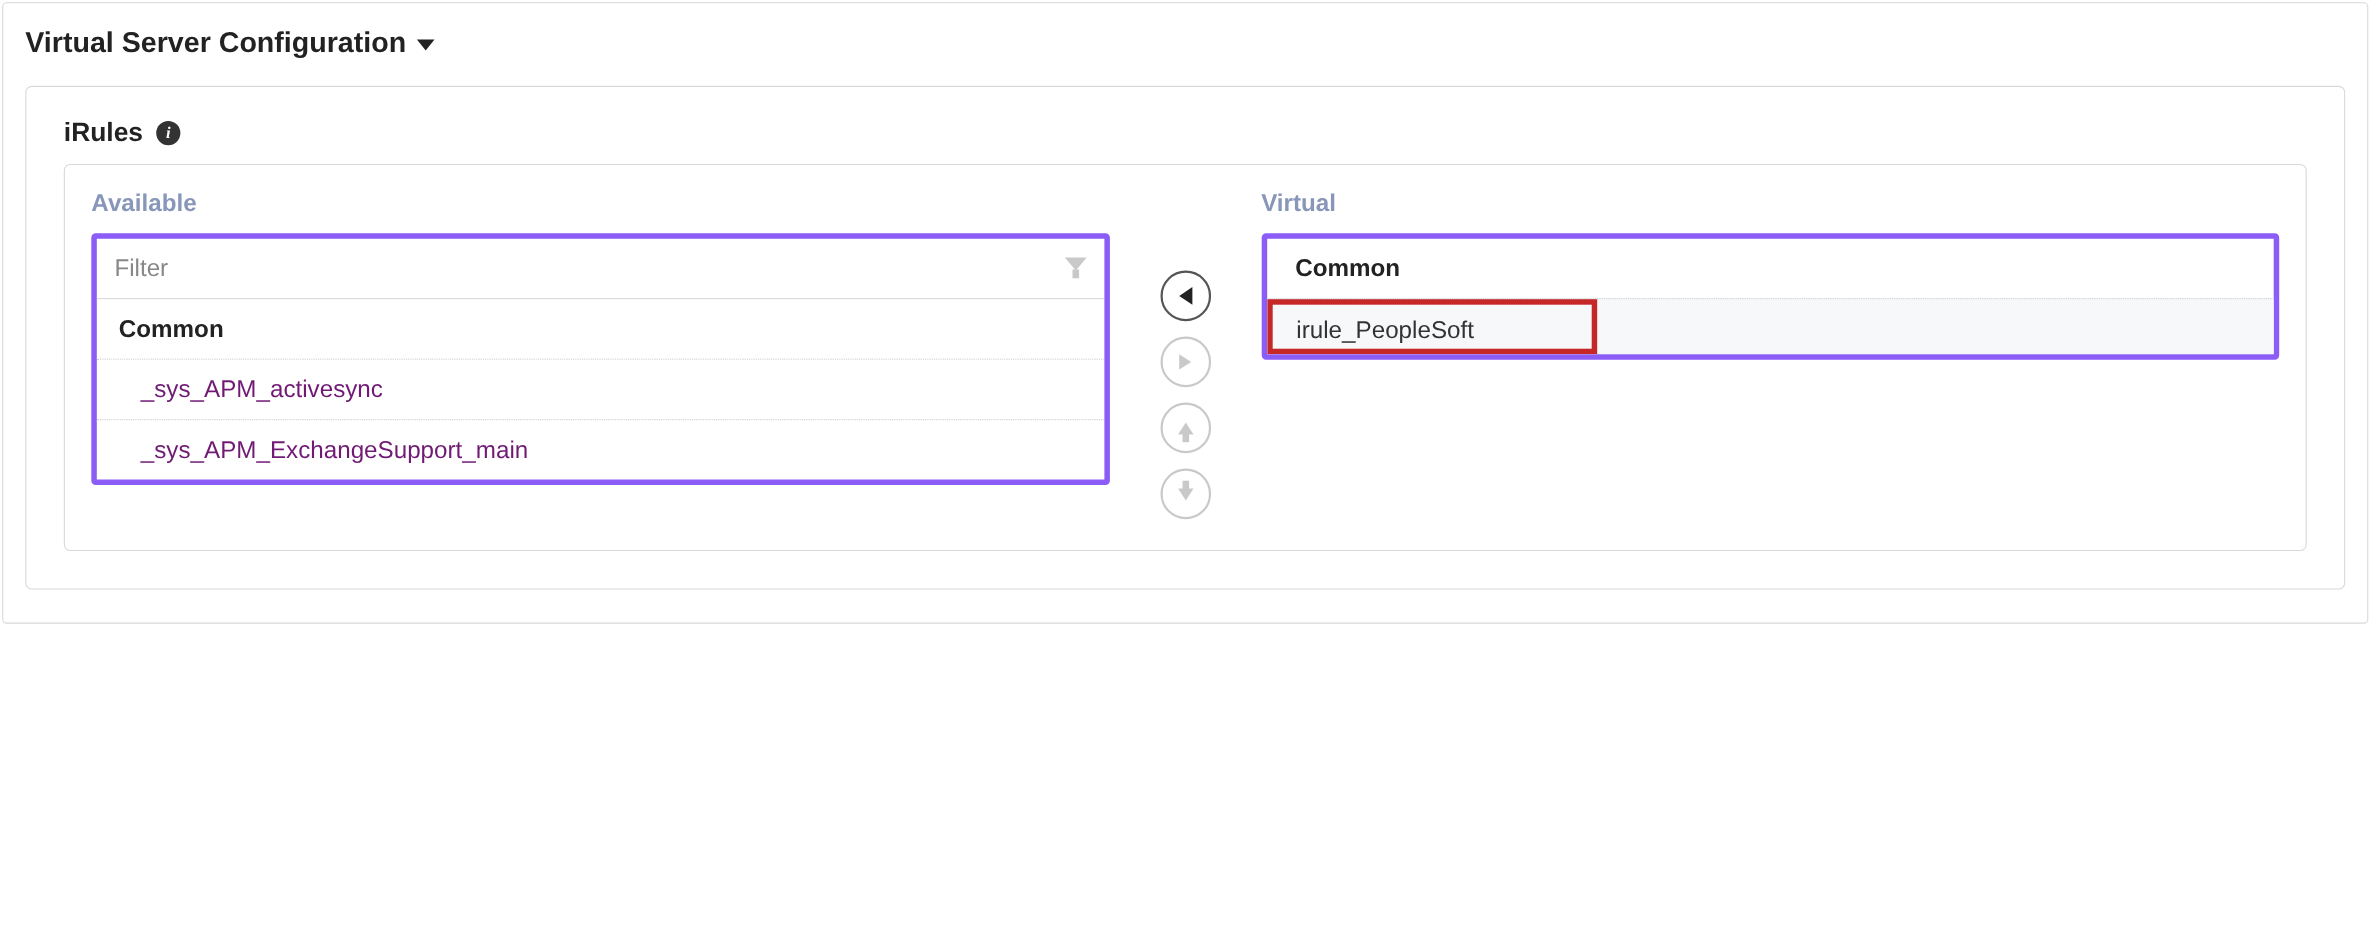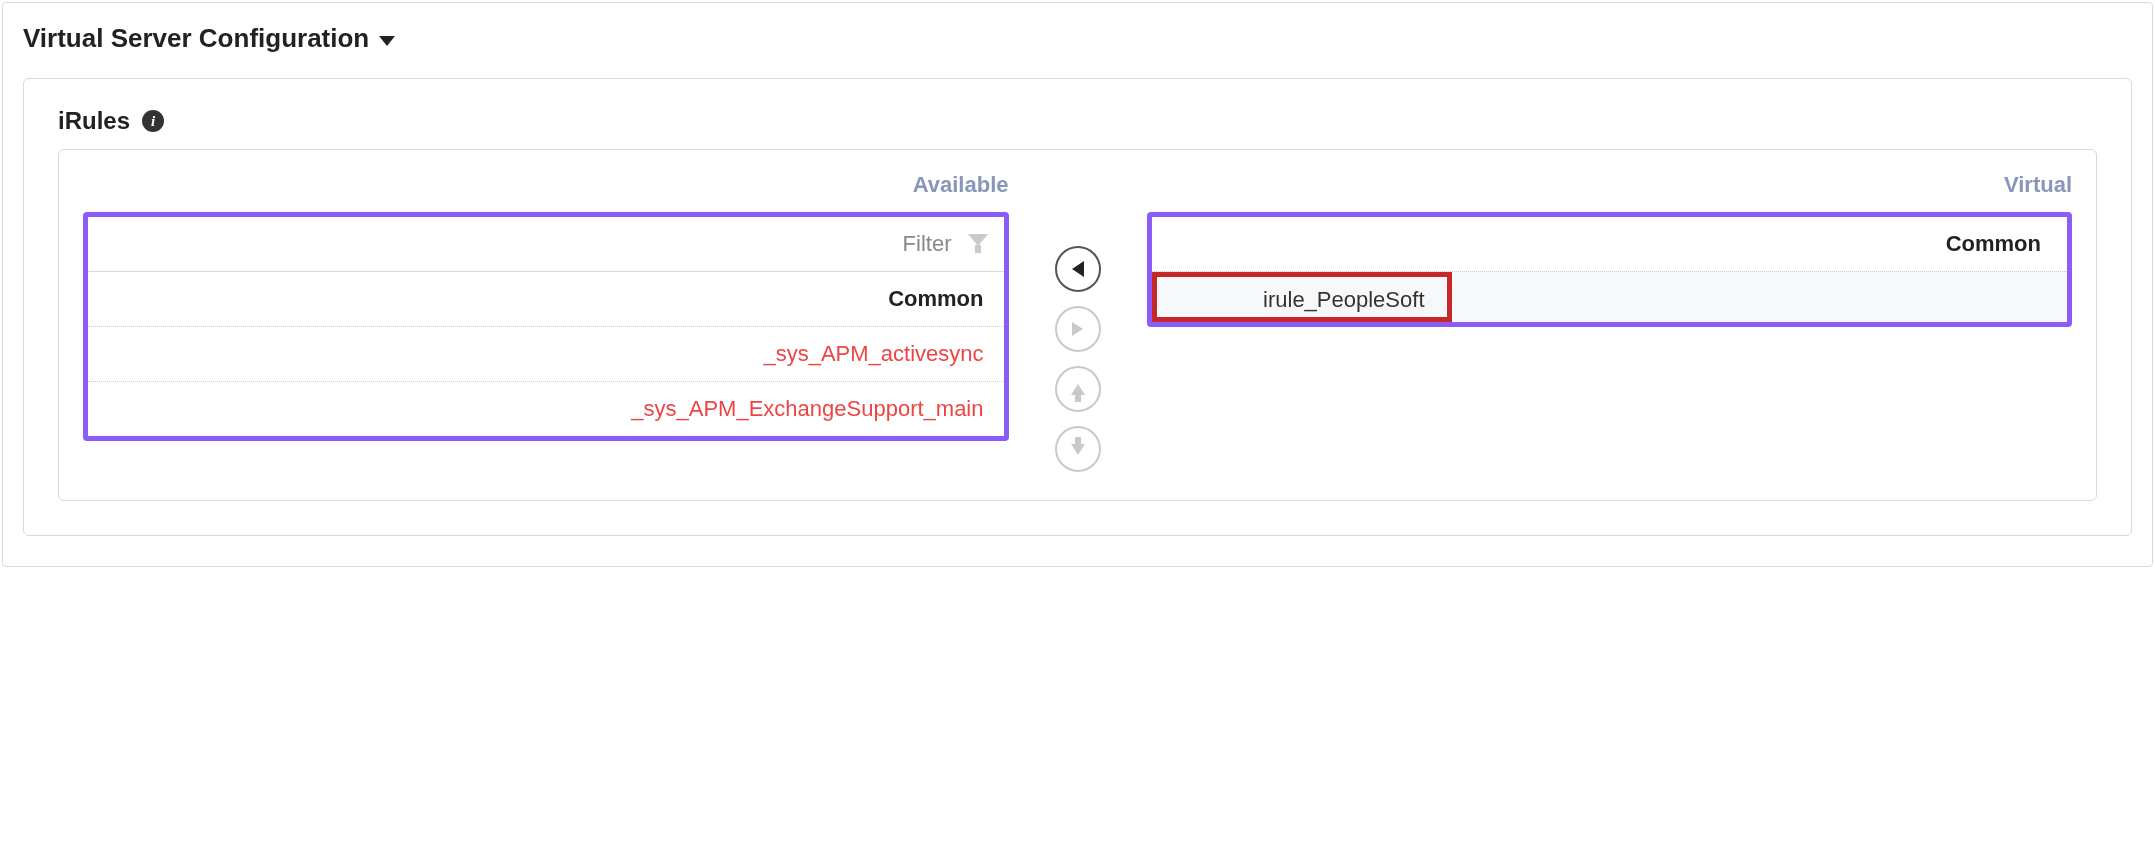--- a/index.html
+++ b/index.html
@@ -1,15 +1,15 @@
 <!DOCTYPE html>
 <html><head>
 <meta charset="utf-8">
 <style>
-  * { box-sizing: border-box; margin: 0; padding: 0; text-align: right; }
+  * { box-sizing: border-box; margin: 0; padding: 0; }
   body {
     font-family: "Helvetica Neue", Helvetica, Arial, sans-serif;
     background: #fff;
     color: #333;
     padding: 2px;
   }
   .outer-panel {
     border: 1px solid #d9d9d9;
     border-radius: 4px;
     padding: 20px 20px 30px 20px;
@@ -128,21 +128,21 @@
     font-size: 22px;
     font-weight: 700;
     color: #222;
     padding: 14px 20px 14px 20px;
   }
   .available .group-header {
     border-bottom: 1px dotted #ccc;
   }
   .item {
     font-size: 22px;
-    color: #ef4444;
+    color: #701a75;
     padding: 14px 20px 14px 40px;
     border-bottom: 1px dotted #ccc;
     cursor: pointer;
   }
   .item:last-child { border-bottom: none; }
   .selected-box .group-header {
     padding: 14px 26px;
   }
   .selected-item-row {
     background: #f7f8fa;

